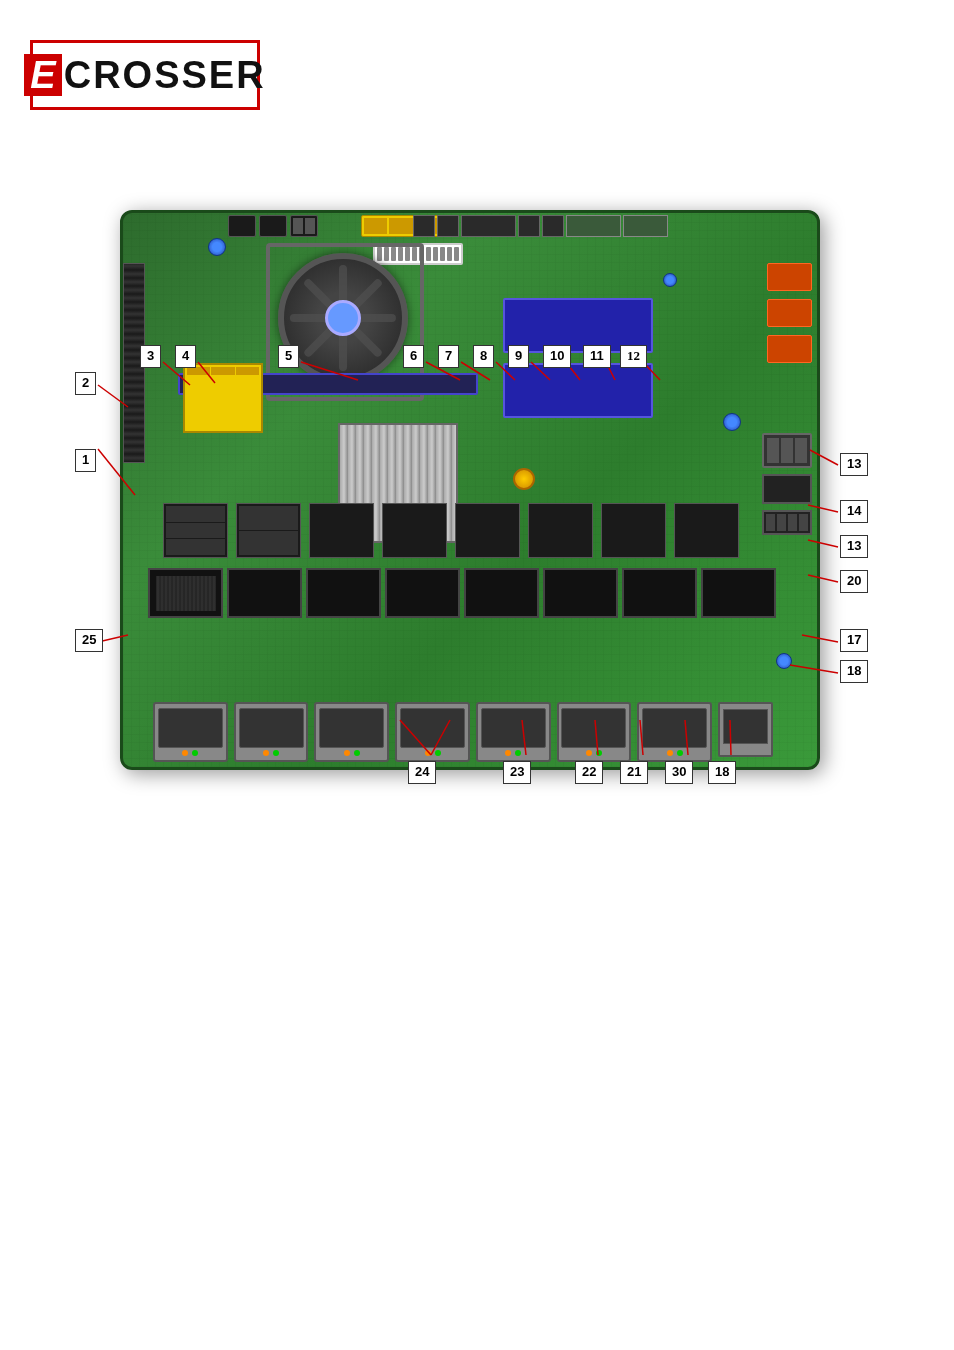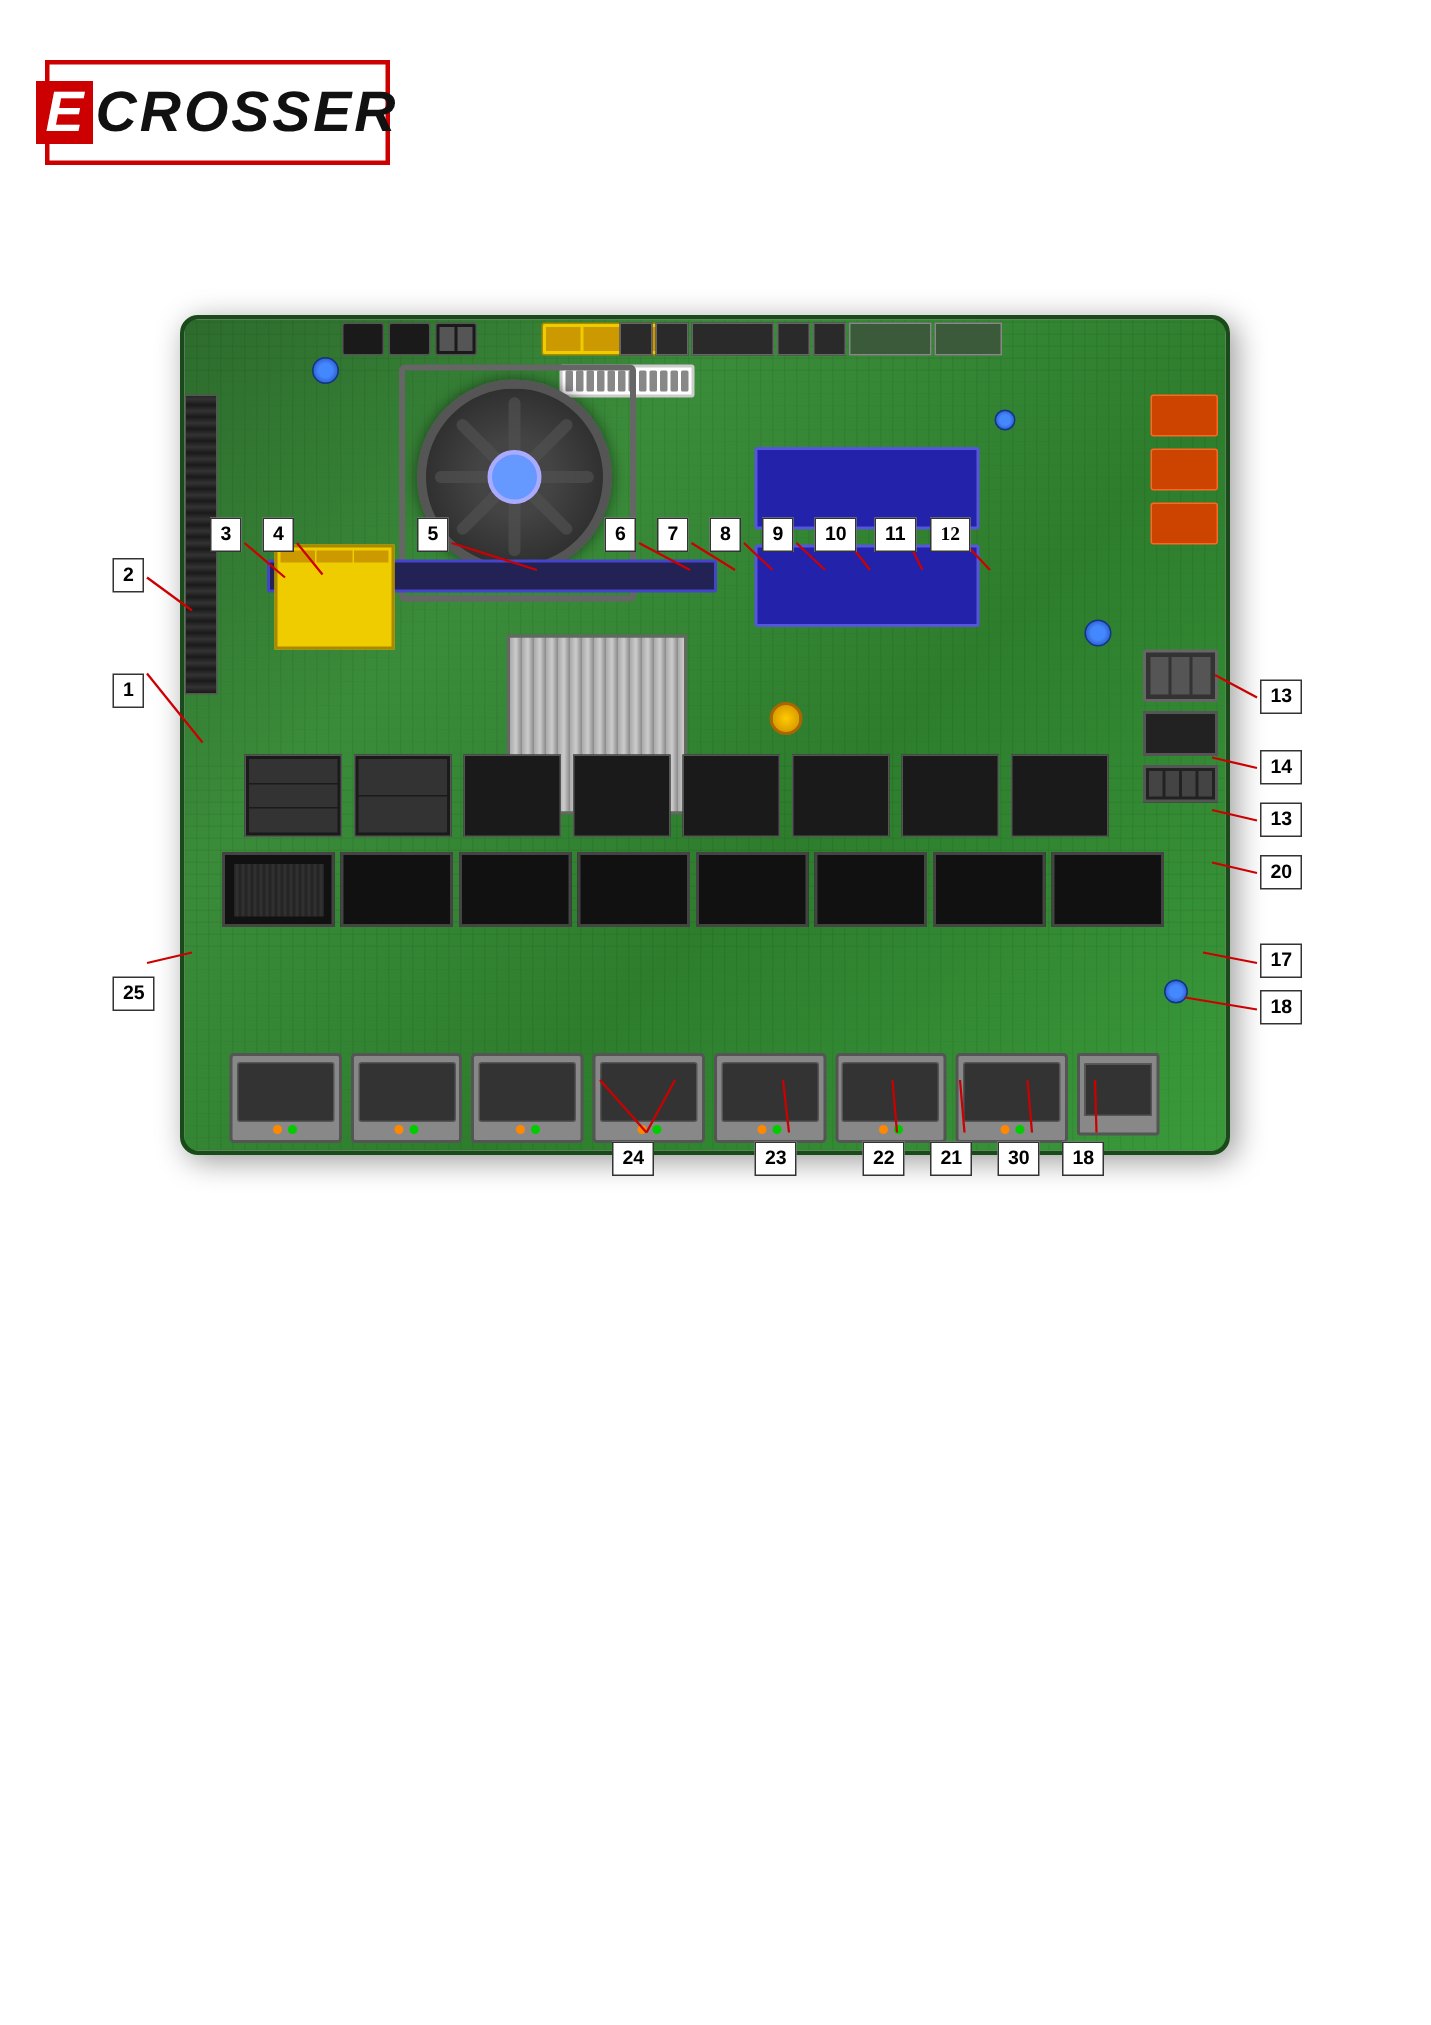--- a/index.html
+++ b/index.html
@@ -31,21 +31,20 @@
       font-weight: 900;
       font-size: 38px;
       font-style: italic;
       padding: 2px 6px;
       margin-right: 2px;
       line-height: 1;
     }
     #logo-text {
       font-size: 38px;
       font-weight: 900;
-      font-style: italic;
       color: #111111;
       letter-spacing: 2px;
     }
 
     
     #board-container {
       position: absolute;
       top: 155px;
       left: 60px;
       width: 830px;
@@ -512,16 +511,16 @@
       <div class="label-box" style="left: 780px; top: 380px;">13</div>
       <div class="label-box" style="left: 780px; top: 415px;">20</div>
       <div class="label-box" style="left: 780px; top: 474px; text-align: right;">17</div>
       <div class="label-box" style="left: 780px; top: 505px;">18</div>
       <div class="label-box" style="left: 648px; top: 606px;">18</div>
       <div class="label-box" style="left: 605px; top: 606px;">30</div>
       <div class="label-box" style="left: 560px; top: 606px;">21</div>
       <div class="label-box" style="left: 515px; top: 606px;">22</div>
       <div class="label-box" style="left: 443px; top: 606px;">23</div>
       <div class="label-box" style="left: 348px; top: 606px;">24</div>
-      <div class="label-box" style="left: 15px; top: 496px;">25</div>
+      <div class="label-box" style="left: 15px; top: 474px;">25</div>
     </div>
 
 </div>
 
 </body></html>

